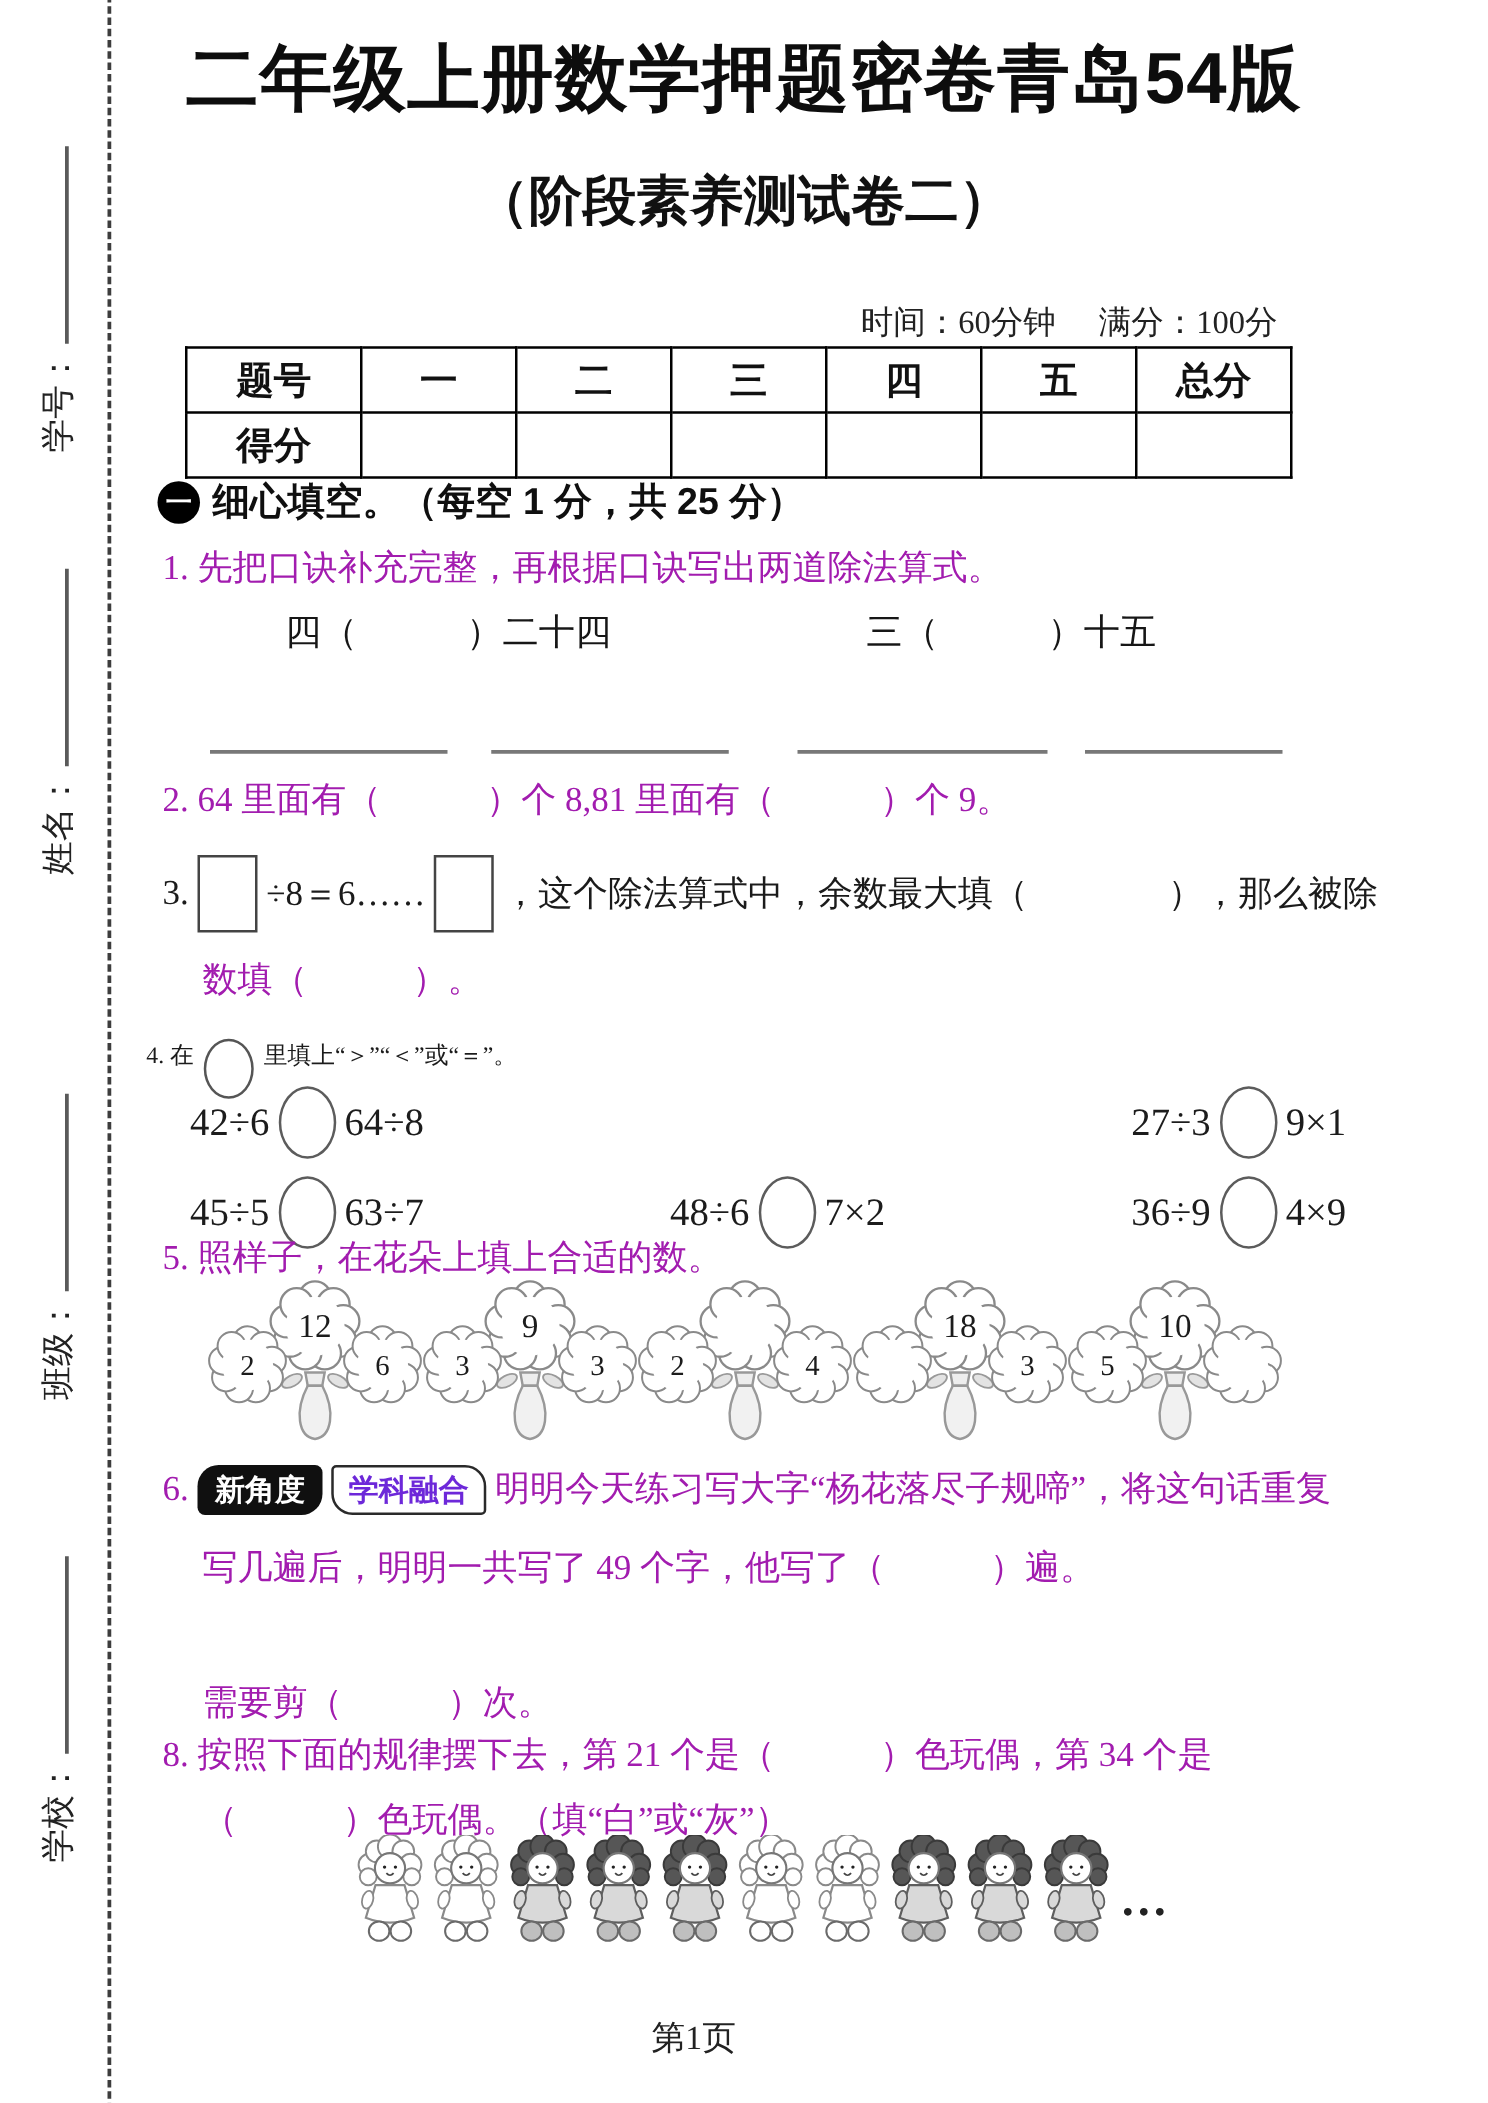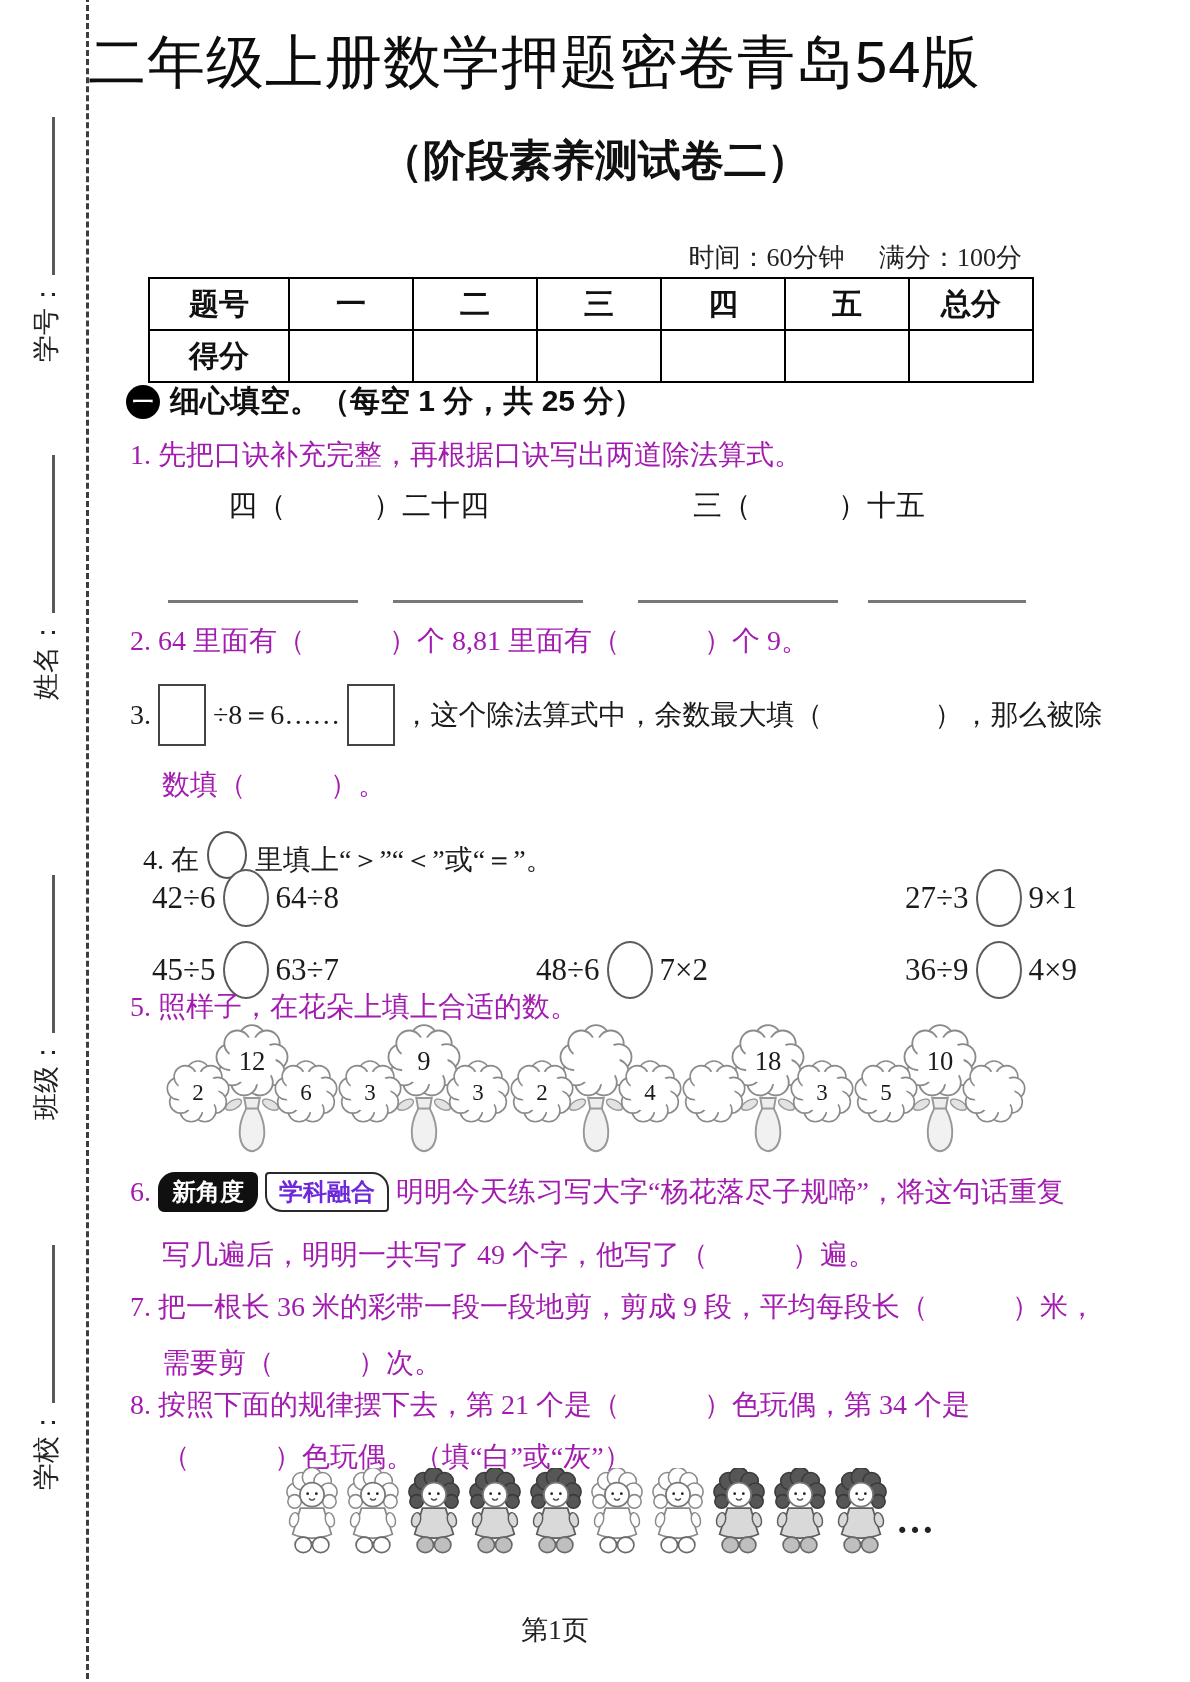--- a/index.html
+++ b/index.html
@@ -8,21 +8,21 @@
   .abs{position:absolute;}
 
   
   .binding-line{position:absolute;left:86px;top:-4px;height:1692px;border-left:3px dashed #3d3d3d;}
   .mfield{position:absolute;left:24px;transform:rotate(-90deg);transform-origin:0 0;
           white-space:nowrap;font-size:27px;color:#222;
           font-family:"Liberation Sans","DejaVu Sans",sans-serif;}
   .mline{display:inline-block;width:158px;height:1.05em;border-bottom:3px solid #5a5a5a;margin-left:6px;}
 
   
-  .title{left:88px;width:1014px;top:24px;text-align:left;font-size:58px;font-weight:normal;
+  .title{left:88px;width:1014px;top:24px;text-align:center;font-size:58px;font-weight:bold;
          letter-spacing:1px;font-family:"Liberation Sans","DejaVu Sans",sans-serif;color:#0d0d0d;}
   .subtitle{left:88px;width:1014px;top:132px;text-align:center;font-size:43px;font-weight:bold;
             font-family:"Liberation Sans","DejaVu Sans",sans-serif;color:#111;}
   .meta{left:88px;width:934px;top:240px;text-align:right;font-size:26px;color:#222;}
   .meta span{margin-left:28px;}
 
   
   table.score{position:absolute;left:148px;top:277px;border-collapse:collapse;
               font-family:"Liberation Sans","DejaVu Sans",sans-serif;}
   table.score td{border:2.5px solid #000;text-align:center;vertical-align:middle;
@@ -36,21 +36,21 @@
              align-items:center;justify-content:center;font-size:21px;flex:0 0 auto;}
 
   
   .qline{font-size:28px;line-height:1.35;color:#a21caf;white-space:nowrap;}
   .hint{position:absolute;top:486px;font-size:29px;color:#161616;}
   .aline{position:absolute;top:600px;border-top:3px solid #787878;}
 
   .q3row{left:130px;top:682px;display:flex;align-items:center;font-size:28px;height:66px;white-space:nowrap;}
   .q3box{display:inline-block;width:44px;height:58px;border:2.5px solid #444;margin:0 7px;flex:0 0 auto;background:#fff;}
 
-  .q4intro{left:143px;top:831px;display:flex;align-items:flex-end;font-size:28px;white-space:nowrap;}
+  .q4intro{left:117px;top:831px;display:flex;align-items:flex-start;font-size:19px;white-space:nowrap;}
   .sm-circle{display:inline-block;width:36px;height:44px;border:2.5px solid #555;border-radius:50%;
              margin:0 8px;flex:0 0 auto;background:#fff;}
   .comp-row{position:absolute;left:152px;width:925px;display:flex;justify-content:space-between;align-items:center;height:60px;}
   .comp{display:inline-flex;align-items:center;font-size:31px;color:#1c1c1c;}
   .cmp-circle{display:inline-block;width:42px;height:54px;border:2.5px solid #5c5c5c;border-radius:50%;
               margin:0 7px;background:#fff;}
 
   
   .flower-row{position:absolute;left:166px;top:1026px;width:904px;display:flex;justify-content:flex-start;}
   .plant{position:relative;width:172px;height:132px;}
@@ -425,21 +425,20 @@
     </div>
 
   <div class="abs q6l1">
     <span class="qline">6.</span>
     <span class="badge-dark">新角度</span>
     <span class="badge-outline">学科融合</span>
     <span class="qline">明明今天练习写大字“杨花落尽子规啼”，将这句话重复</span>
   </div>
   <div class="abs qline" style="left:162px;top:1236px">写几遍后，明明一共写了 49 个字，他写了（　　　）遍。</div>
 
-  <div class="abs qline" style="left:130px;top:1288px">7. 把一根长 36 米的彩带一段一段地剪，剪成 9 段，平均每段长（　　　）米，</div>
   <div class="abs qline" style="left:162px;top:1344px">需要剪（　　　）次。</div>
 
   <div class="abs qline" style="left:130px;top:1386px">8. 按照下面的规律摆下去，第 21 个是（　　　）色玩偶，第 34 个是</div>
   <div class="abs qline" style="left:162px;top:1438px">（　　　）色玩偶。（填“白”或“灰”）</div>
 
   <div class="doll-row">
       <span class="doll"><svg viewBox="0 0 60 92" width="58" height="90">
           <circle cx="13" cy="24" r="9" fill="#ffffff" stroke="#8a8a8a" stroke-width="1.6"></circle>
           <circle cx="19" cy="13" r="9" fill="#ffffff" stroke="#8a8a8a" stroke-width="1.6"></circle>
           <circle cx="30" cy="9" r="10" fill="#ffffff" stroke="#8a8a8a" stroke-width="1.6"></circle>

